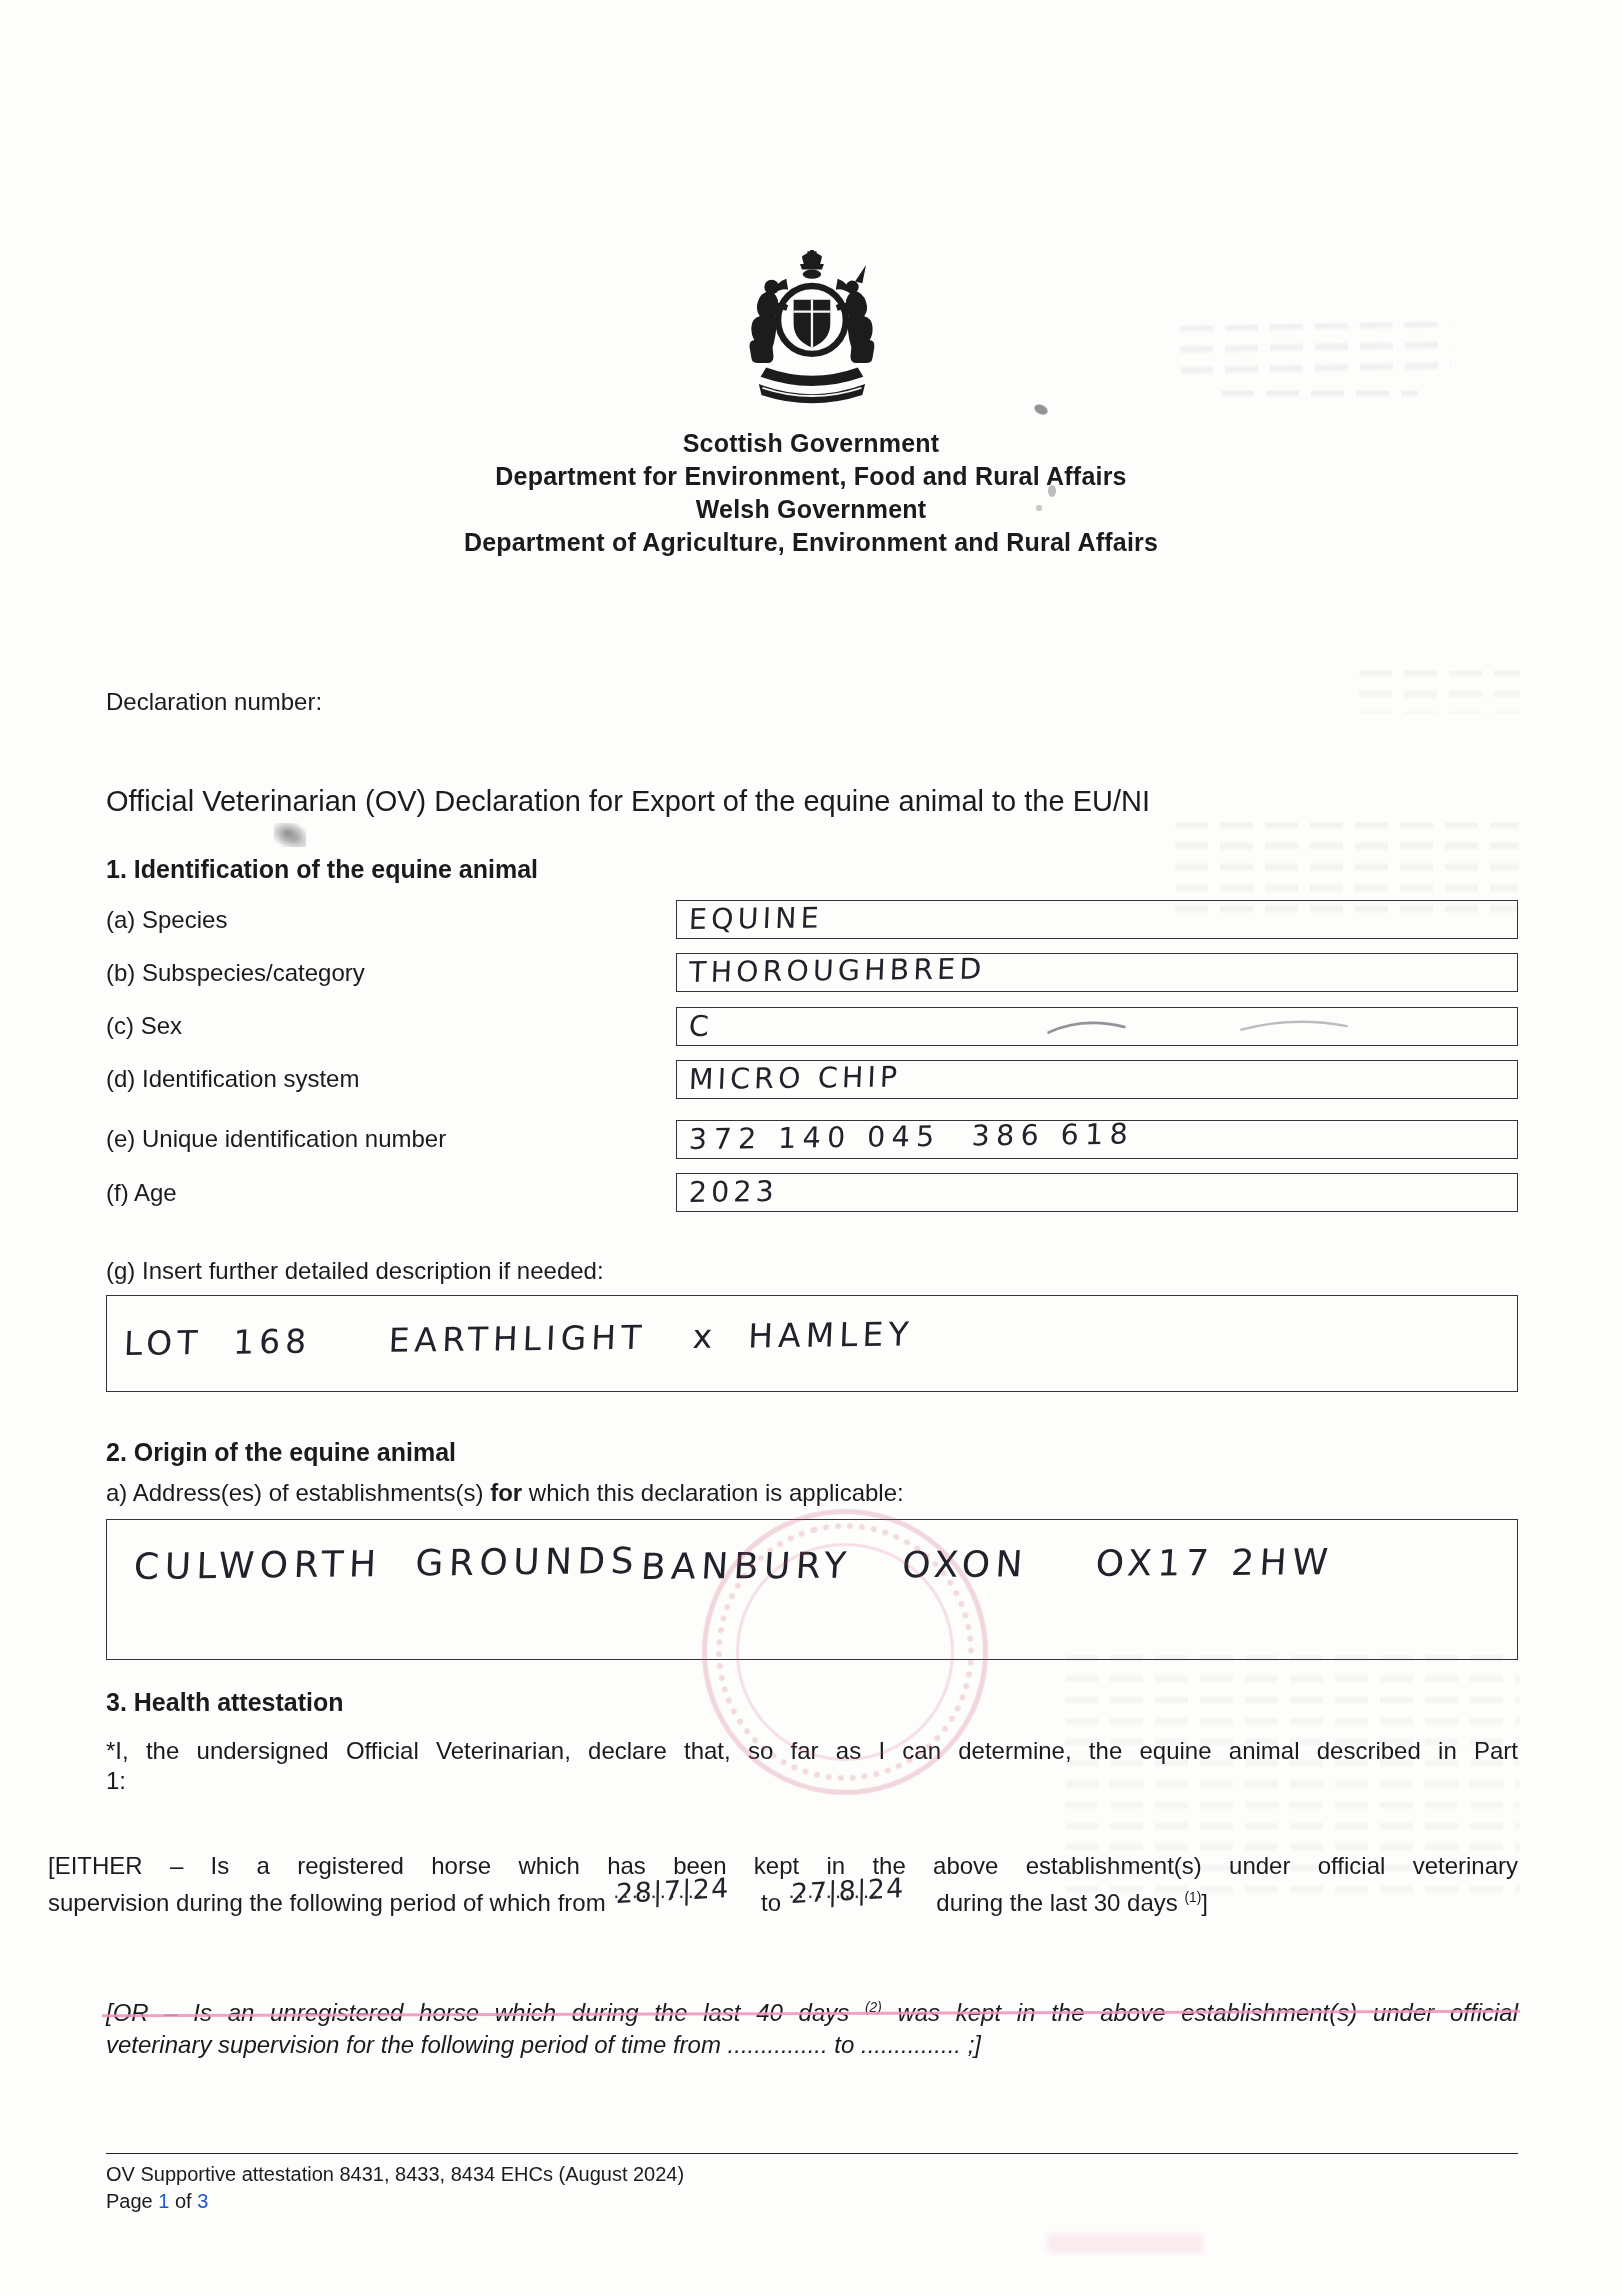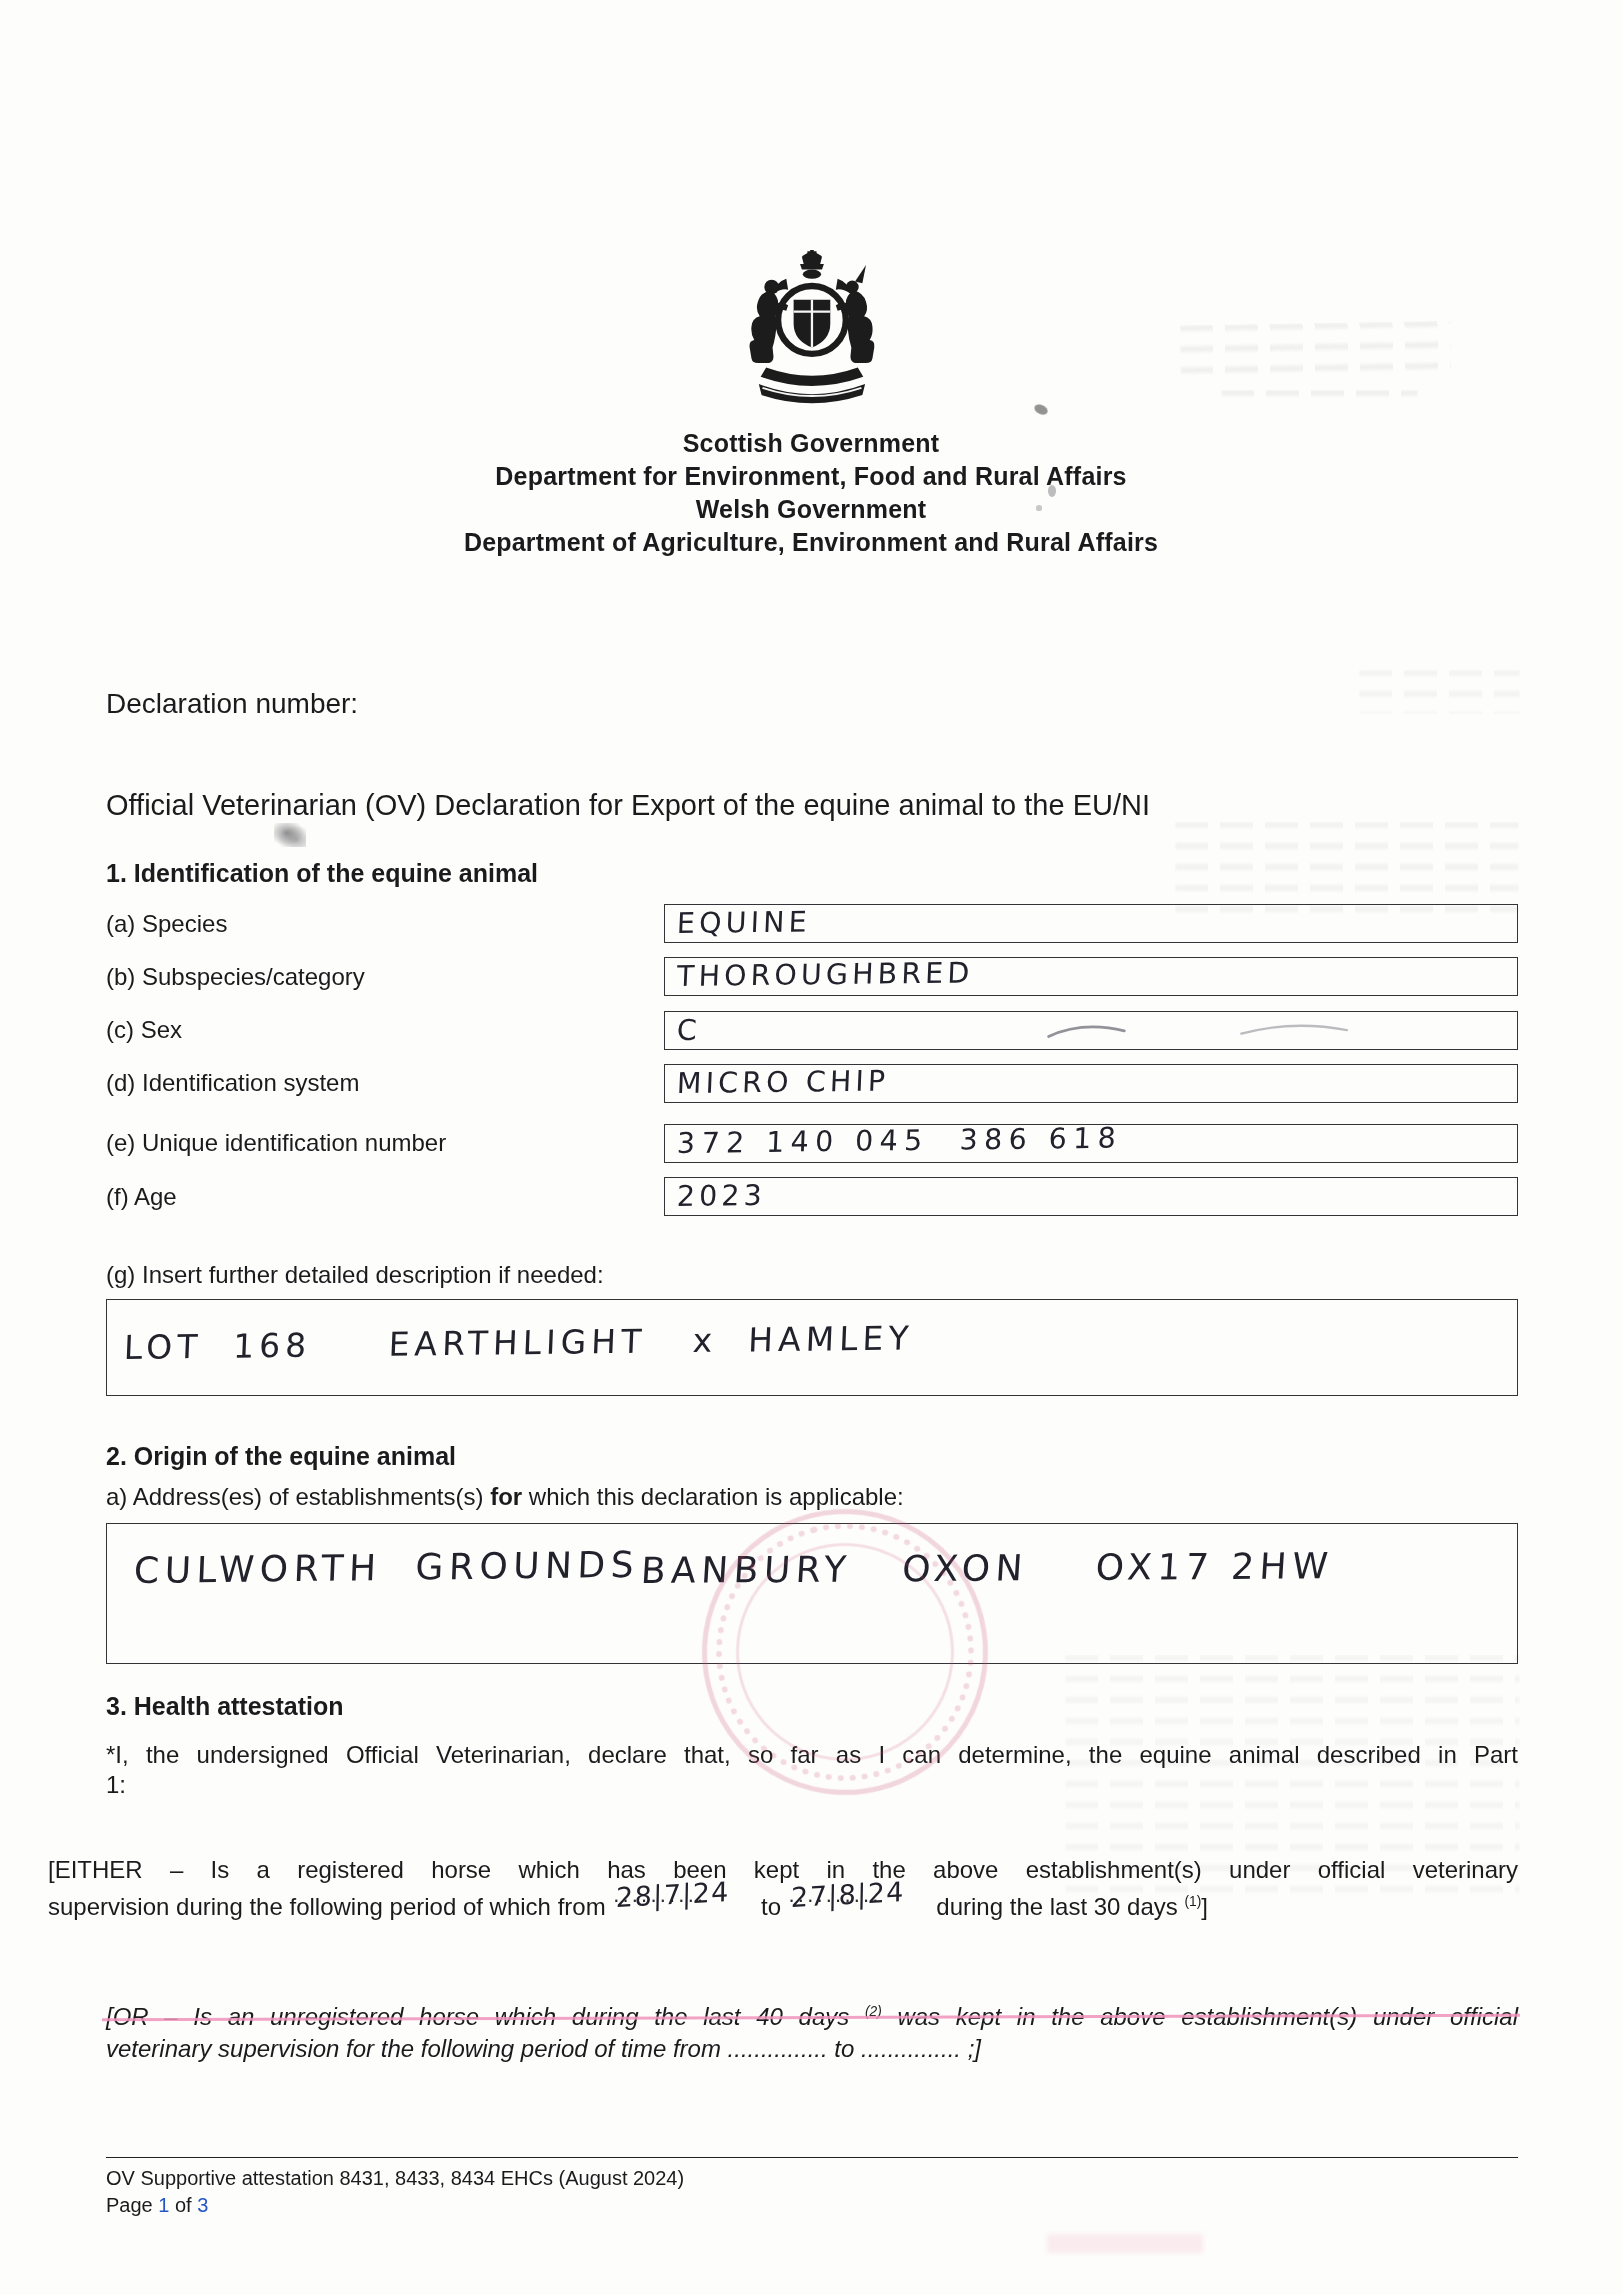--- a/index.html
+++ b/index.html
@@ -49,31 +49,31 @@
   }
   .stamp::after {
     content:""; position:absolute; inset:9.2px;
     border:6.9px dotted rgba(204,78,118,.20); border-radius:50%;
   }
 
   
   .arms { margin:250px auto 0; width:197px; z-index:2; position:relative; }
   .dept-lines { margin-top:13.8px; text-align:center; font-weight:bold; font-size:25px; line-height:33px; letter-spacing:0.2px; position:relative; z-index:2; }
 
-  .decl-number { margin:129px 0 0 106px; font-size:28px; position:relative; z-index:2; }
+  .decl-number { margin:129px 0 0 106px; font-size:24px; position:relative; z-index:2; }
 
   .doc-title { margin:68px 104px 0 106px; font-size:29px; font-weight:normal; line-height:35px; position:relative; z-index:2; }
 
   section { position:relative; z-index:2; }
   h2.sec-h { font-size:25px; font-weight:bold; }
   .sec1 h2 { margin:36px 0 0 106px; }
 
   
   .form-rows { margin:16.5px 104px 0 106px; }
-  .form-row { display:flex; align-items:stretch; margin-bottom:14.2px; }
+  .form-row { display:flex; align-items:stretch; margin-bottom:14.2px;gap:12px; }
   .row-e { margin-top:21px; }
   .f-label { width:558px; font-size:24px; display:flex; align-items:center; }
   .f-box { flex:1; border:1.4px solid #333338; height:39px; display:flex; align-items:center; padding:0 12px; position:relative; background:transparent; }
 
   .hw {
     font-family:"DejaVu Sans",sans-serif;
     color:#22222c; white-space:pre; letter-spacing:4.1px;
     transform:rotate(-0.7deg) skewX(-3deg); transform-origin:left center;
     display:inline-block;
   }

